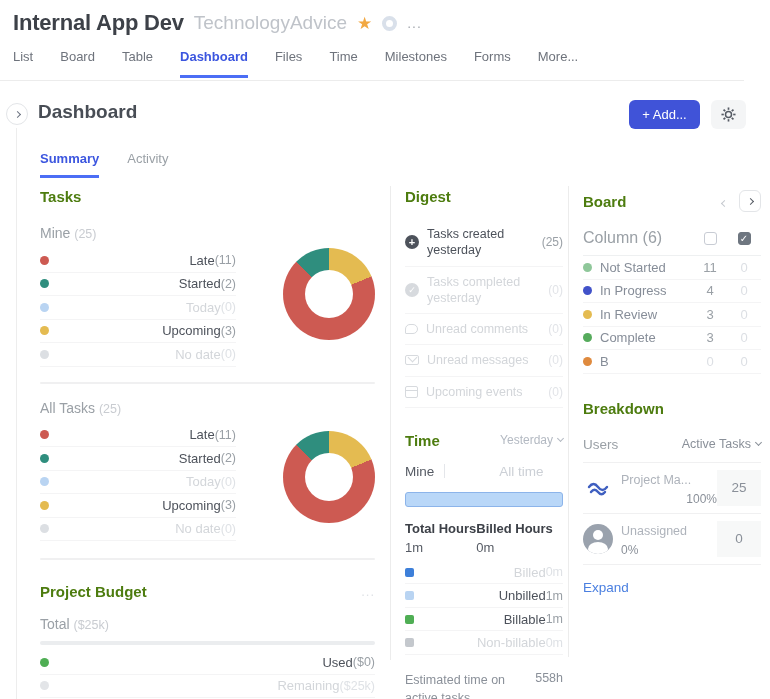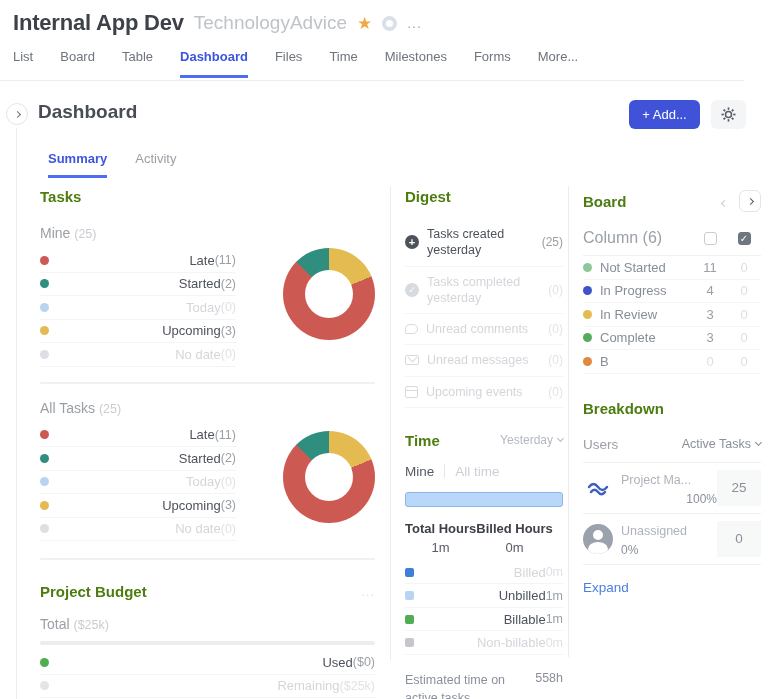--- a/index.html
+++ b/index.html
@@ -19,21 +19,21 @@
   .navtab { font-size:13px; color:#6e737c; padding-bottom:11px; cursor:pointer; }
   .navtab.active { color:#3c56df; font-weight:bold; border-bottom:3px solid #4c6ef5; }
 
   
   .collapse-btn { position:absolute; left:6px; top:103px; width:22px; height:22px; border:1px solid #e3e5e8; border-radius:50%; background:#fff; display:flex; align-items:center; justify-content:center; cursor:pointer; }
   .thread { position:absolute; left:16px; top:128px; width:1px; height:571px; background:#ededed; }
   .page-title { position:absolute; left:38px; top:101px; font-size:19px; font-weight:bold; color:#484d55; }
   .add-btn { position:absolute; left:629px; top:100px; width:71px; height:29px; background:#4053d8; color:#fff; font-size:13px; border:none; border-radius:6px; cursor:pointer; font-family:"Liberation Sans",sans-serif; }
   .gear-btn { position:absolute; left:711px; top:100px; width:35px; height:29px; background:#f4f5f6; border:none; border-radius:6px; display:flex; align-items:center; justify-content:center; cursor:pointer; }
 
-  .subtabs { position:absolute; left:48px; top:151px; display:flex; gap:28px; }
+  .subtabs { position:absolute; left:40px; top:151px; display:flex; gap:28px; }
   .subtab { font-size:13px; color:#9aa0a6; padding-bottom:9px; cursor:pointer; }
   .subtab.active { color:#3c56df; font-weight:bold; border-bottom:3px solid #4c6ef5; }
 
   
   .chev { display:inline-block; width:7px; height:7px; border-right:1.7px solid currentColor; border-bottom:1.7px solid currentColor; }
   .chev.right { transform:rotate(-45deg); }
   .chev.left  { transform:rotate(135deg); }
   .chev.down  { transform:rotate(45deg); margin-top:-3px; }
   .chev.sm { width:5px; height:5px; border-width:1.5px; }
 
@@ -89,24 +89,24 @@
   .icon-calendar { width:13px; height:12px; border:1.5px solid #d7dade; border-radius:2px; }
   .icon-calendar::before { content:""; position:absolute; left:0; right:0; top:3px; border-top:1.5px solid #d7dade; }
 
   
   .time-head { display:flex; align-items:center; }
   .time-head .sec-h { flex:1; }
   .range-dd { display:flex; align-items:center; gap:5px; font-size:12px; color:#b3b9c2; cursor:pointer; }
   .time-tabs { display:flex; align-items:center; margin-top:15px; font-size:13.5px; }
   .time-tab { cursor:pointer; }
   .time-tab.active { color:#565b64; }
-  .time-tab.idle { color:#ccd0d6; }
+  .time-tab.idle { color:#ccd0d6;margin-left:44px; }
   .ttab-sep { width:1px; height:14px; background:#e4e6ea; margin:0 10px; }
   .time-bar { margin-top:13px; height:15px; background:#b9d7f8; border:1px solid #8cb4ea; border-radius:3px; }
-  .totals { display:flex; gap:0; margin-top:14px;text-align:center; }
+  .totals { display:flex; gap:0; margin-top:14px; }
   .tot-label { font-size:13px; font-weight:bold; color:#3d4148; }
   .tot-val { font-size:13px; color:#565b64; margin-top:4px; }
   .estimate { display:flex; gap:8px; margin-top:16px; font-size:12.5px; color:#8a9099; }
   .estimate .est-label { flex:1; line-height:1.45; }
   .estimate .est-val { color:#8a9099; }
 
   
   .board-head { display:flex; align-items:center; }
   .board-head .sec-h { flex:1; }
   .pg-prev { color:#c5c9cf; padding:4px; cursor:pointer; }

